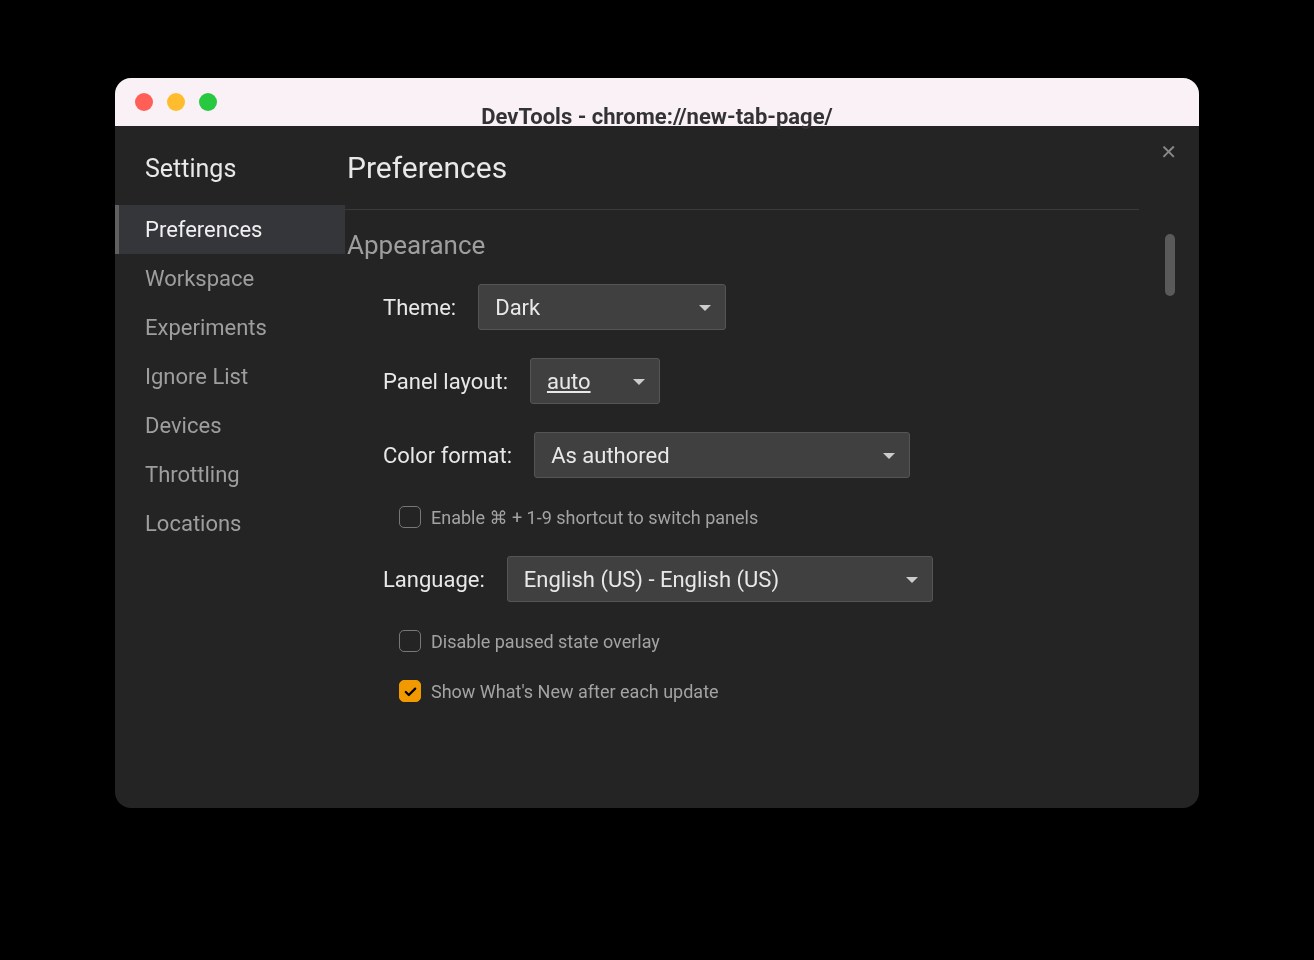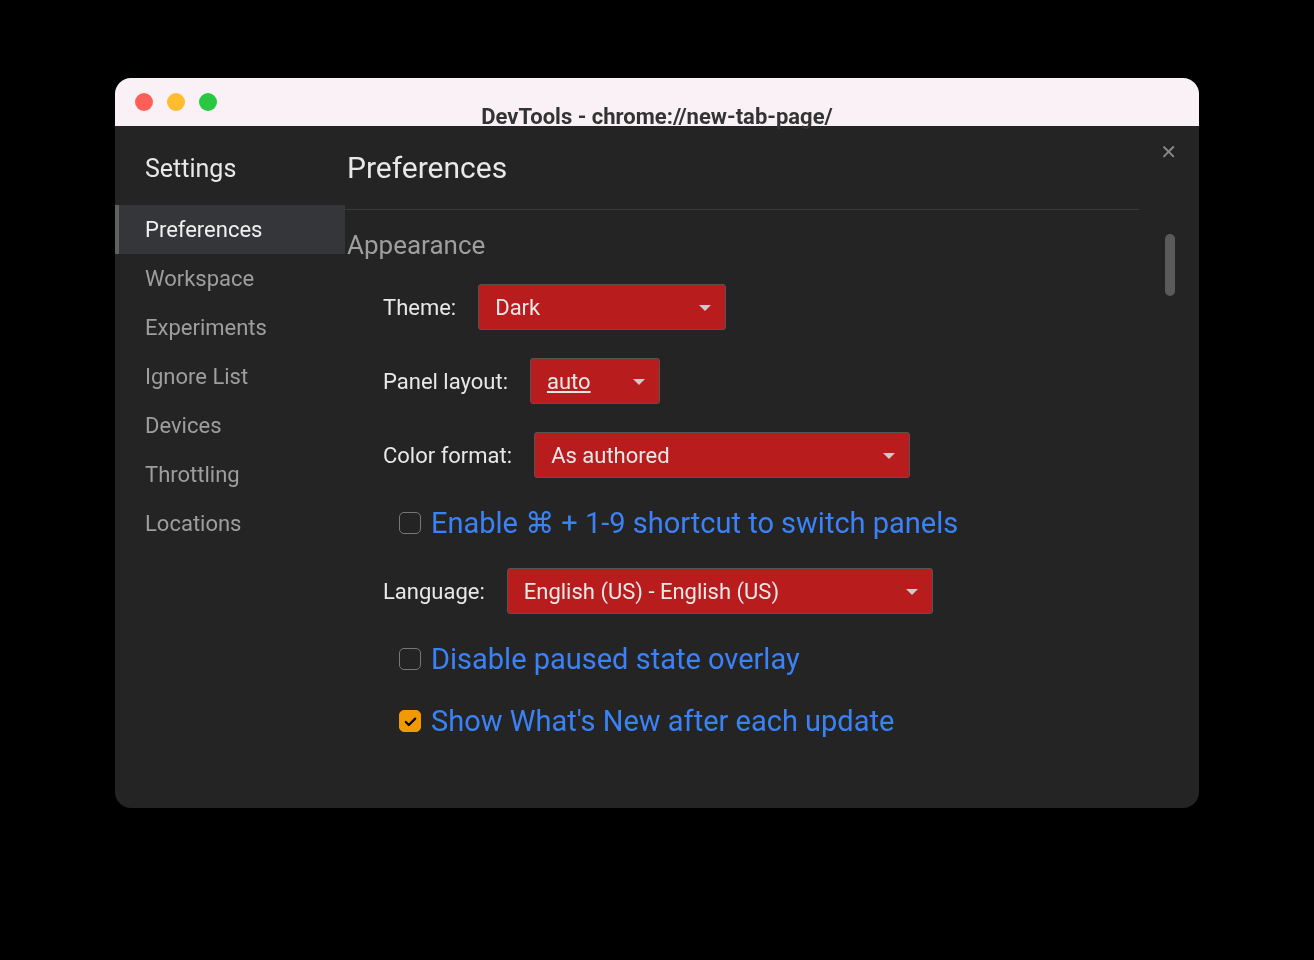--- a/index.html
+++ b/index.html
@@ -126,21 +126,21 @@
     align-items: center;
     margin: 0 0 28px 38px;
   }
   .row-label {
     color: #e8e8e8;
     font-size: 22px;
     margin-right: 22px;
     white-space: nowrap;
   }
   .select {
-    background: #b91c1c;
+    background: #404040;
     border: 1px solid #555;
     border-radius: 3px;
     color: #e8e8e8;
     font-size: 22px;
     height: 46px;
     display: flex;
     align-items: center;
     padding: 0 42px 0 16px;
     position: relative;
     cursor: pointer;
@@ -175,22 +175,22 @@
     align-items: center;
     justify-content: center;
   }
   .checkbox.checked {
     background: #f29900;
     border-color: #f29900;
   }
   .checkbox.checked svg { display: block; }
   .checkbox svg { display: none; width: 15px; height: 15px; }
   .checkbox-label {
-    color: #3b82f6;
-    font-size: 29px;
+    color: #a3a3a3;
+    font-size: 18px;
   }
   .scrollbar-thumb {
     position: absolute;
     right: 24px;
     top: 108px;
     width: 10px;
     height: 62px;
     background: #5a5a5a;
     border-radius: 5px;
   }

